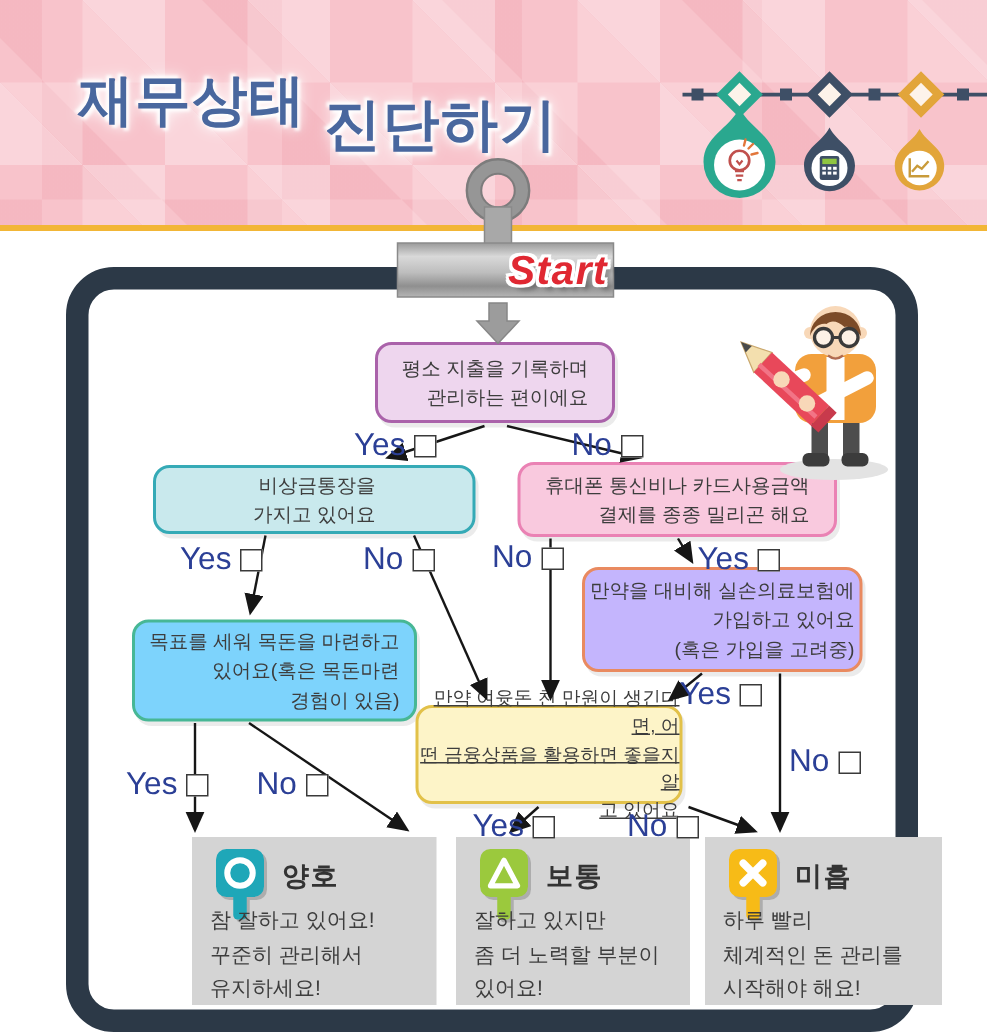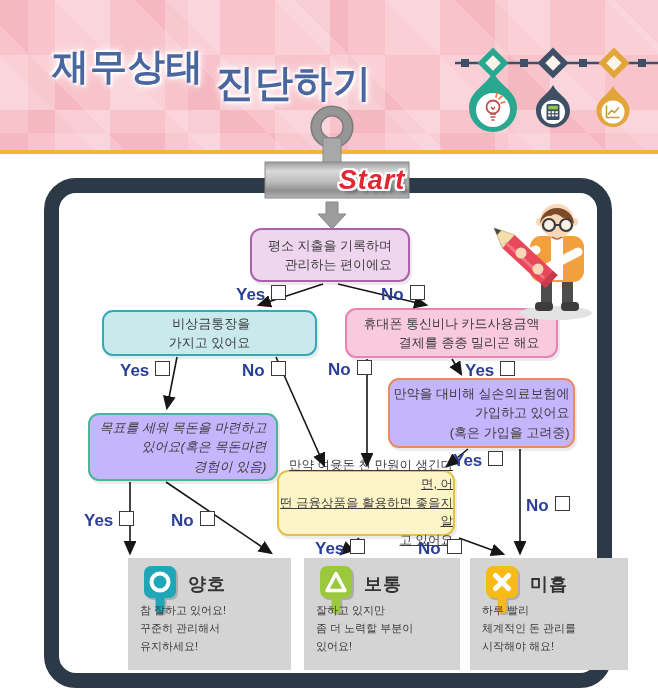--- a/index.html
+++ b/index.html
@@ -28,37 +28,37 @@
     border:15px solid #2c3947;border-radius:32px;background:#fff;}
 
   
   .qbox{position:absolute;box-sizing:border-box;border-radius:11px;border:2px solid;
     display:flex;align-items:center;justify-content:center;text-align:right;
     font-size:13px;line-height:1.5;color:#3d3d3d;white-space:pre-line;
     box-shadow:2px 3px 0 rgba(0,0,0,.08);z-index:2;}
   .q-purple{left:250px;top:228px;width:160px;height:54px;background:#eed6ee;border-color:#aa62aa;}
   .q-teal  {left:102px;top:310px;width:215px;height:46px;background:#c9e9ed;border-color:#35aab6;}
   .q-pink  {left:345px;top:308px;width:213px;height:50px;background:#f9c9de;border-color:#ea82b4;}
-  .q-green {left: 88px;top:413px;width:190px;height:68px;background:#c4b5fd;border-color:#47b795;font-style:italic;}
+  .q-green {left: 88px;top:413px;width:190px;height:68px;background:#7dd3fc;border-color:#47b795;}
   .q-orange{left:388px;top:378px;width:187px;height:70px;background:#c4b5fd;border-color:#e98a60;}
   .q-yellow{left:277px;top:470px;width:178px;height:66px;background:#fdf4c8;border-color:#e2c149;font-size:12.5px;text-decoration:underline;}
 
   
-  .yn{position:absolute;display:flex;align-items:flex-start;gap:6px;z-index:4;
-    color:#2b3f96;font-weight:bold;font-size:17px;}
+  .yn{position:absolute;display:flex;align-items:center;gap:6px;z-index:4;
+    color:#2b3f96;font-weight:normal;font-size:21px;}
   .cb{display:inline-block;width:13px;height:13px;background:#fff;border:1.6px solid #3a3a3a;}
 
   
   .rbox{position:absolute;top:558px;height:112px;background:#d4d4d4;z-index:2;margin-left:48px;}
   .r-good{left:80px;width:163px;}
   .r-avg {left:256px;width:156px;}
   .r-poor{left:422px;width:158px;}
   .r-title{position:absolute;left:60px;top:14px;font-size:18px;font-weight:bold;color:#333;letter-spacing:1px;}
   .r-icon{position:absolute;left:12px;top:7px;filter:drop-shadow(2px 2px 0 rgba(0,0,0,.18));}
-  .r-body{position:absolute;left:12px;top:44px;font-size:11px;line-height:1.62;color:#3d3d3d;white-space:pre-line;}
+  .r-body{position:absolute;left:12px;top:44px;font-size:14px;line-height:1.62;color:#3d3d3d;white-space:pre-line;}
 
   
   .start-label{position:absolute;left:265px;top:165px;width:144px;text-align:center;z-index:6;
     font-size:27px;font-weight:bold;font-style:italic;color:#e02832;letter-spacing:1px;
     text-shadow:-2px -2px 0 #fff,2px -2px 0 #fff,-2px 2px 0 #fff,2px 2px 0 #fff,0 -2px 0 #fff,0 2px 0 #fff,-2px 0 0 #fff,2px 0 0 #fff,4px 4px 3px rgba(0,0,0,.25);margin-left:35px;}
 
   .overlay{position:absolute;left:0;top:0;width:658px;height:690px;z-index:3;pointer-events:none;}
 </style>
 </head>
 <body>

